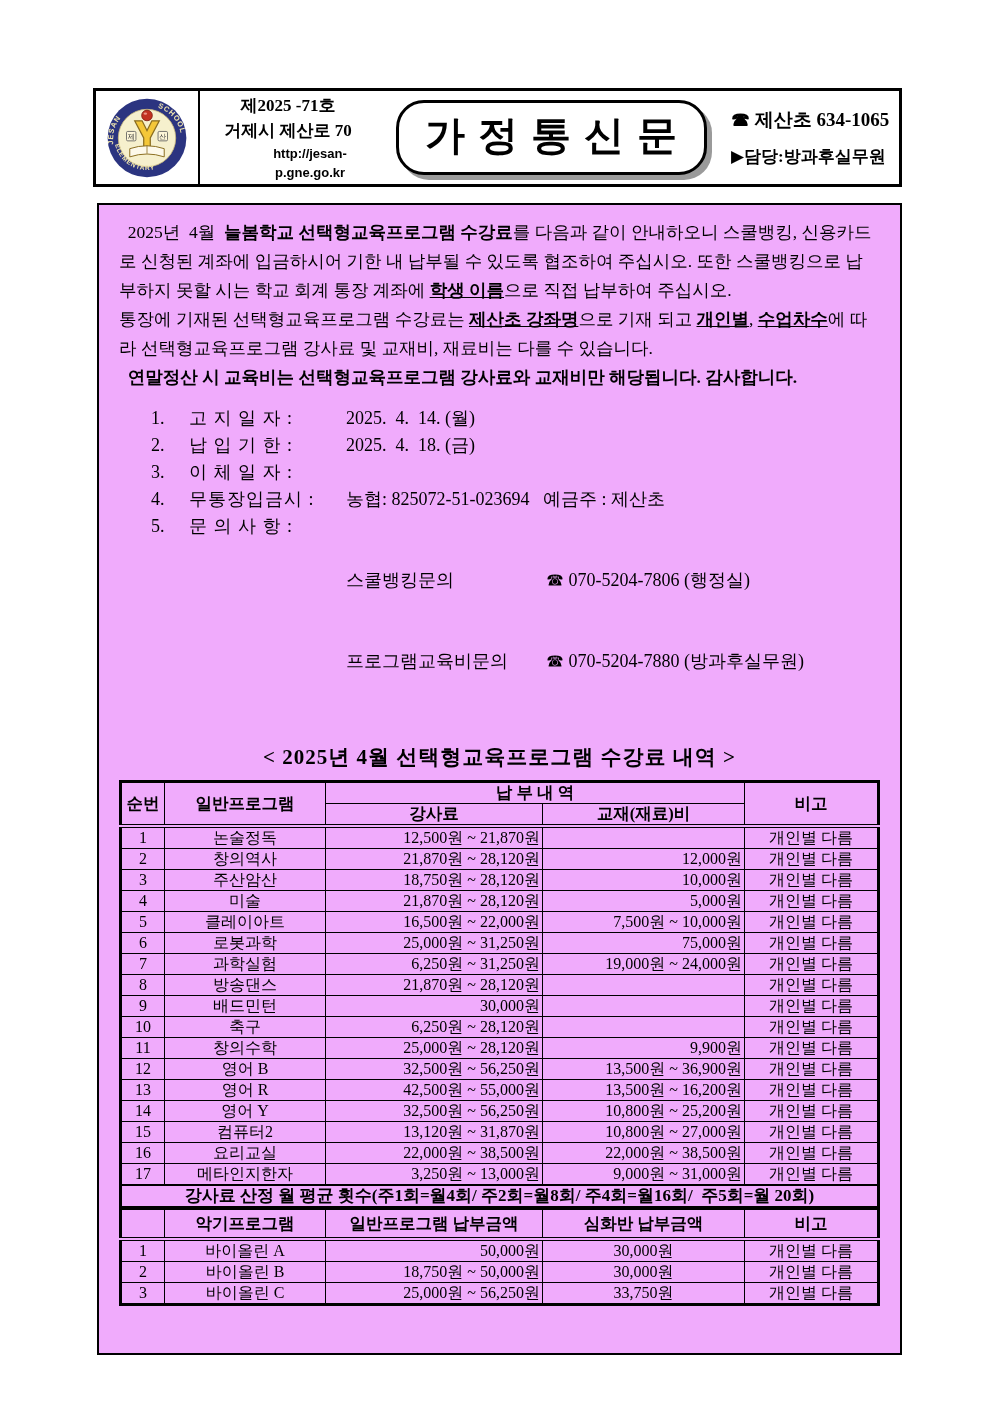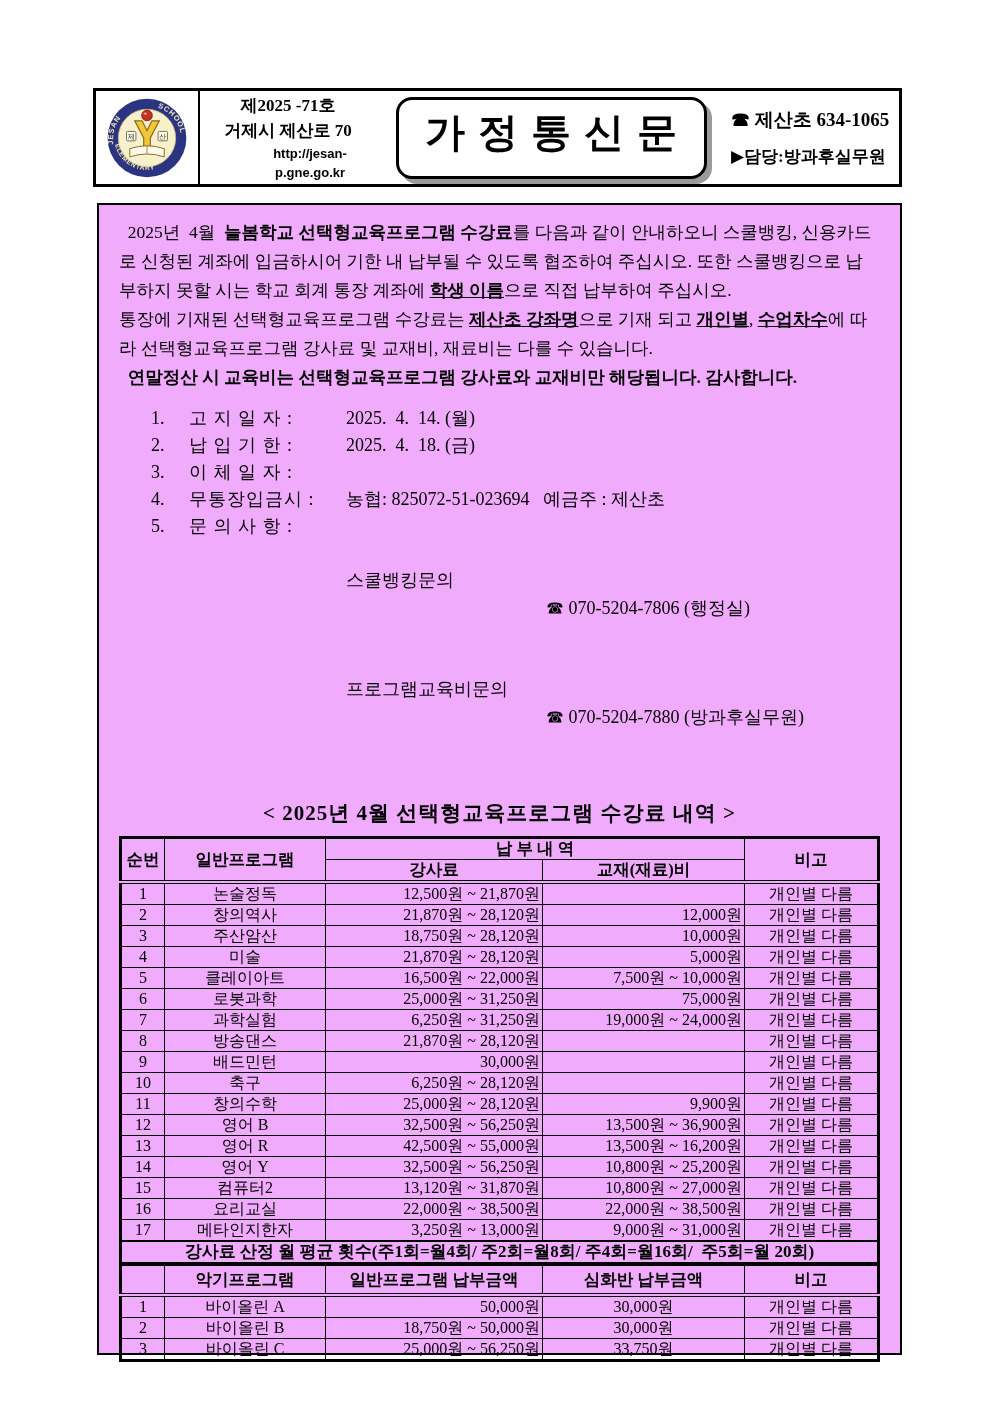--- a/index.html
+++ b/index.html
@@ -9,40 +9,40 @@
 
   
   .header-box { position:absolute; left:93px; top:88px; width:809px; height:99px;
     border:3px solid #000; display:flex; align-items:stretch; background:#fff; }
   .logo-cell { width:104px; border-right:2px solid #000; display:flex; align-items:center; justify-content:center; }
   .logo { width:82px; height:82px; }
   .info-cell { width:176px; display:flex; flex-direction:column; justify-content:center; text-align:center; font-weight:bold; line-height:1.5; }
   .doc-no, .addr { font-size:17px; }
   .url { font-size:13px; font-family:"Liberation Sans",sans-serif;padding-left:44px; }
   .title-wrap { flex:1; display:flex; align-items:center; justify-content:center; }
-  .title-box { border:3px solid #000; border-radius:16px; box-shadow:5px 5px 0 #9a9a9a;
-    padding:5px 14px 16px 26px; font-size:40px; font-weight:900; letter-spacing:13px; white-space:nowrap; background:#fff; }
+  .title-box { border:3px solid #000; border-radius:28px; box-shadow:5px 5px 0 #9a9a9a;
+    padding:5px 14px 9px 26px; font-size:40px; font-weight:900; letter-spacing:13px; white-space:nowrap; background:#fff; }
   .contact-cell { width:172px; display:flex; flex-direction:column; justify-content:center; gap:12px; font-weight:bold; padding-left:4px; }
   .phone { font-size:19px; }
   .contact { font-size:17px; }
 
   
   .main-box { position:absolute; left:97px; top:203px; width:805px; height:1152px;
     border:2px solid #000; padding:13px 20px 0 20px; background:#f0abfc; }
 
   .intro p { font-size:17.5px; line-height:29px; white-space:pre-wrap; }
   .notice-list { margin-top:13px; font-size:18px; }
   .notice-item { display:flex; align-items:flex-start; line-height:27px; }
   .n-num { margin-left:32px; width:38px; white-space:pre; }
   .n-label { width:157px; white-space:pre; letter-spacing:1px; }
   .n-value { flex:1; white-space:pre-wrap; }
   .n-note { font-size:15px; font-weight:bold; line-height:21px; white-space:pre-wrap; }
   .inq-line { display:flex; }
   .inq-name { width:200px; white-space:pre; }
-  .inq-phone { white-space:pre;margin-top:28px; }
+  .inq-phone { white-space:pre; }
 
   .table-title { text-align:center; font-size:21px; font-weight:bold; letter-spacing:1px; margin:14px 0 9px; }
 
   table.grid { width:758px; margin:0 auto; border-collapse:collapse; border:3px solid #000; font-size:16px; table-layout:fixed; }
   table.grid th, table.grid td { border:1px solid #000; height:21px; line-height:20px; padding:0 2px; overflow:hidden; white-space:pre; }
   table.grid th { font-size:16.5px; font-weight:bold; text-align:center; }
   .hdr-bottom { border-bottom:4px double #000 !important; }
   col.c-no { width:44px; } col.c-prog { width:161px; } col.c-a { width:217px; } col.c-b { width:202px; } col.c-note { width:134px; }
   td.cell-no { text-align:center; }
   td.cell-prog { text-align:center; }

